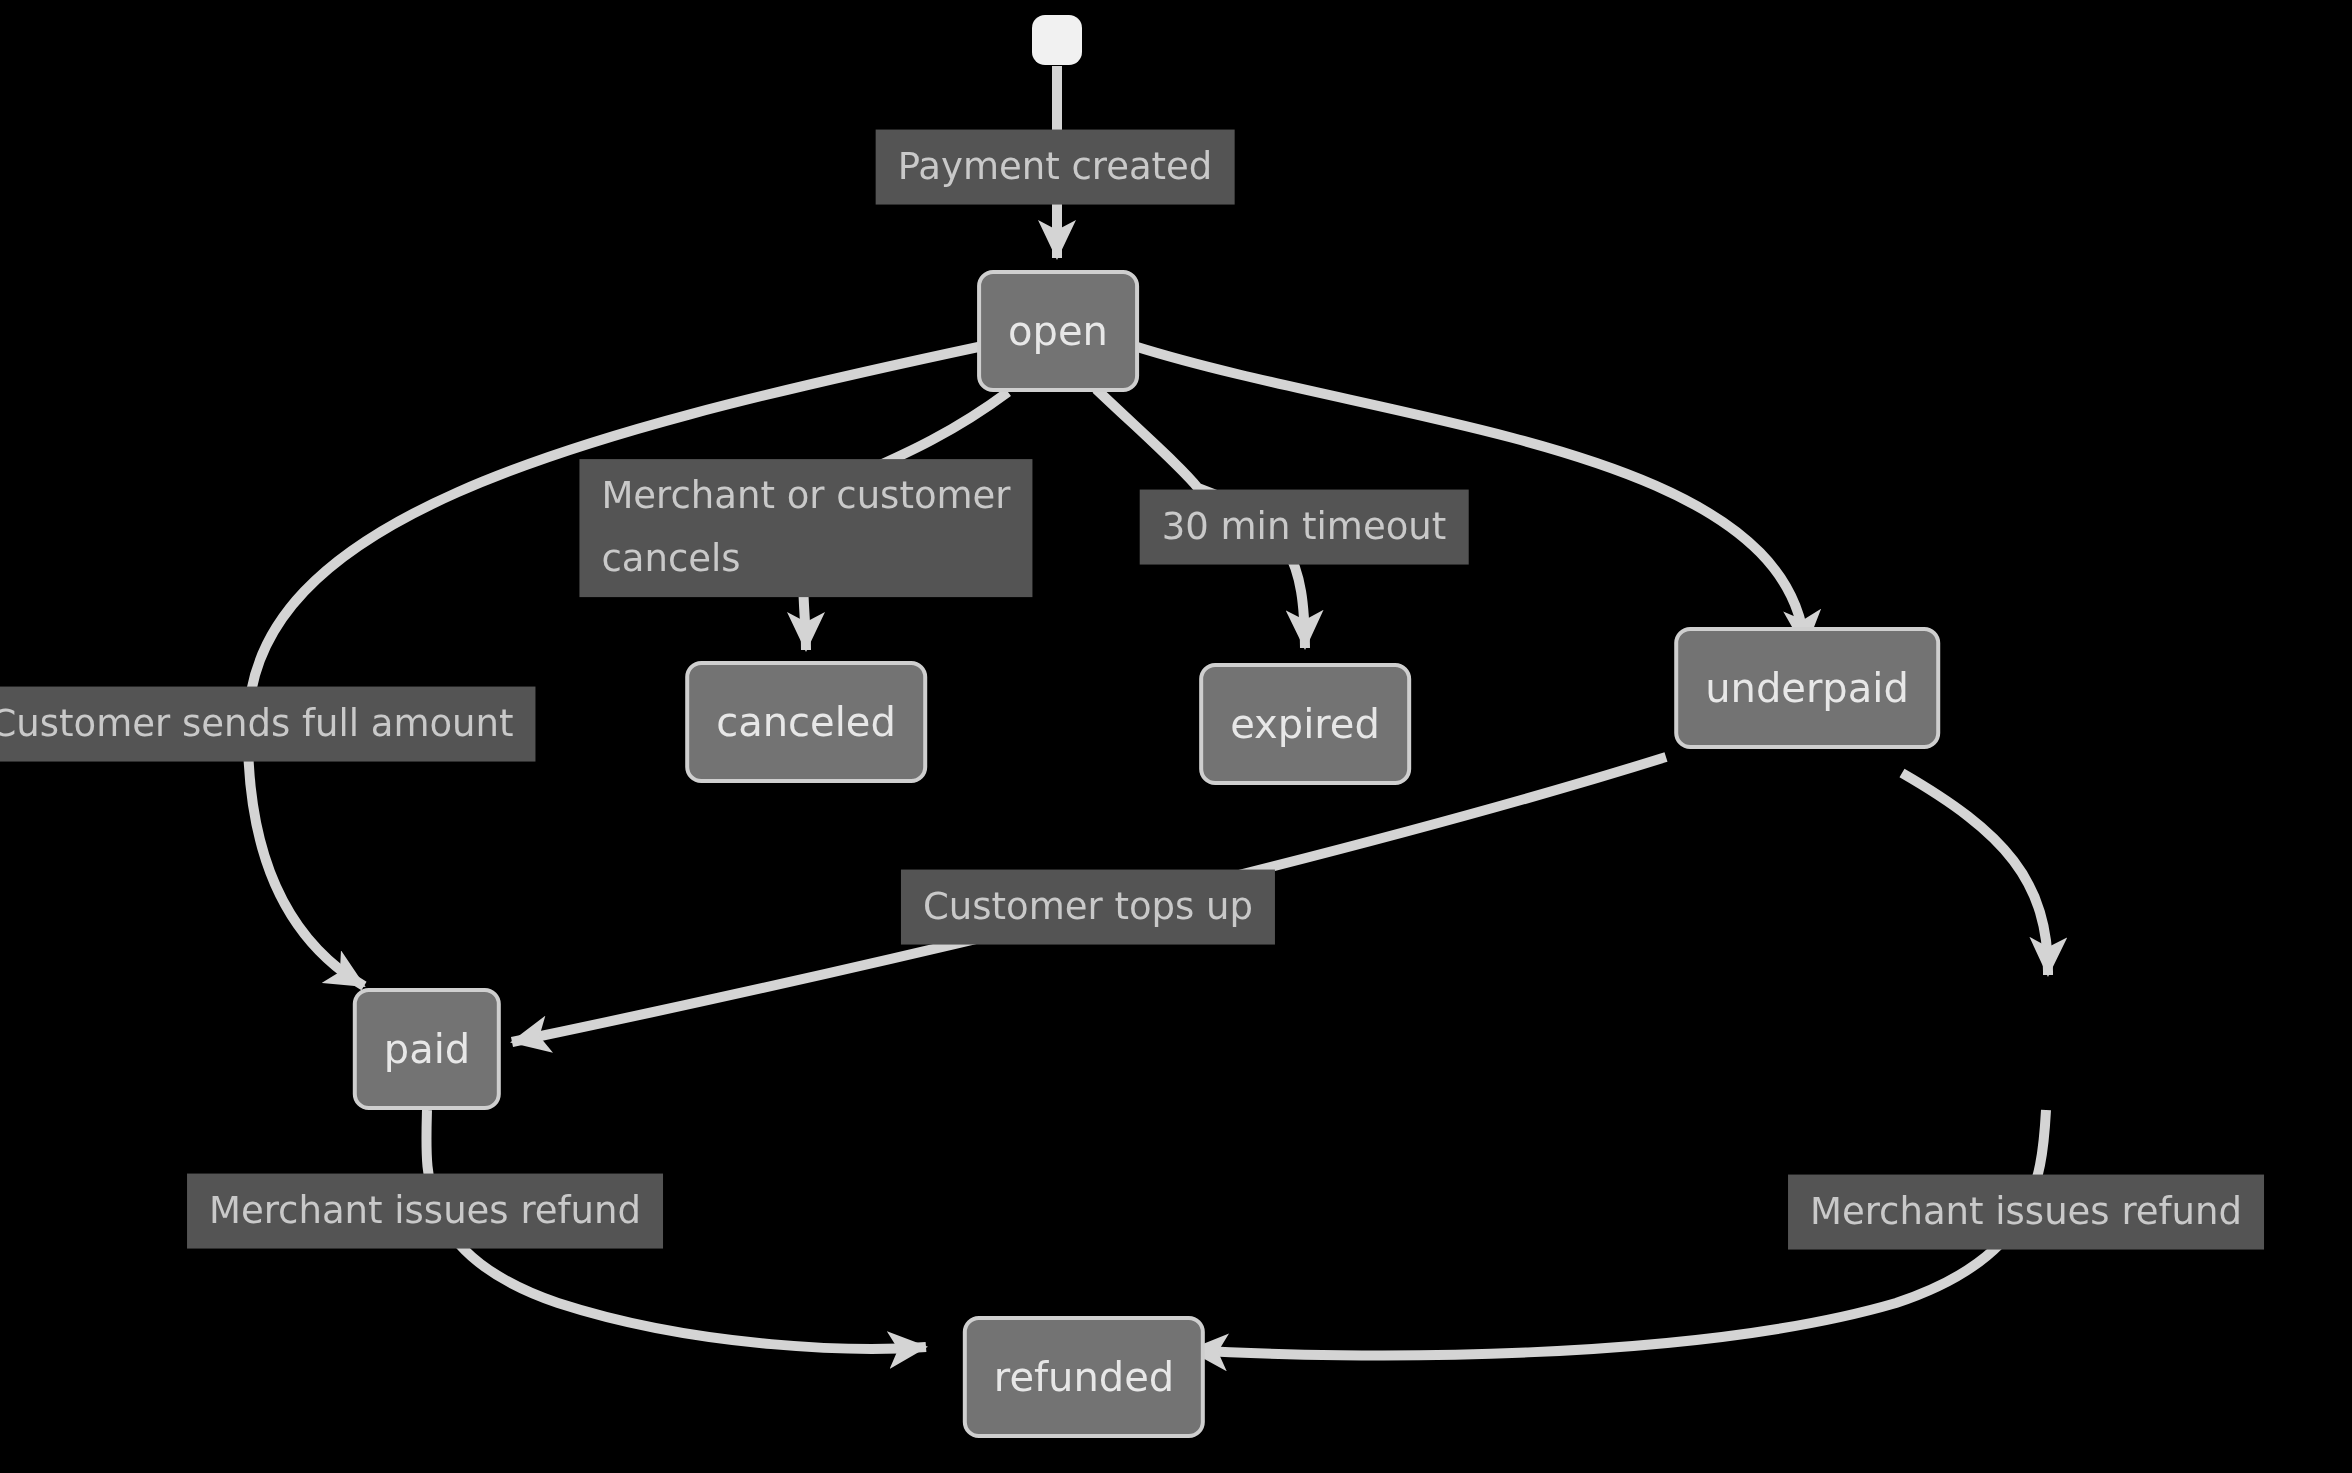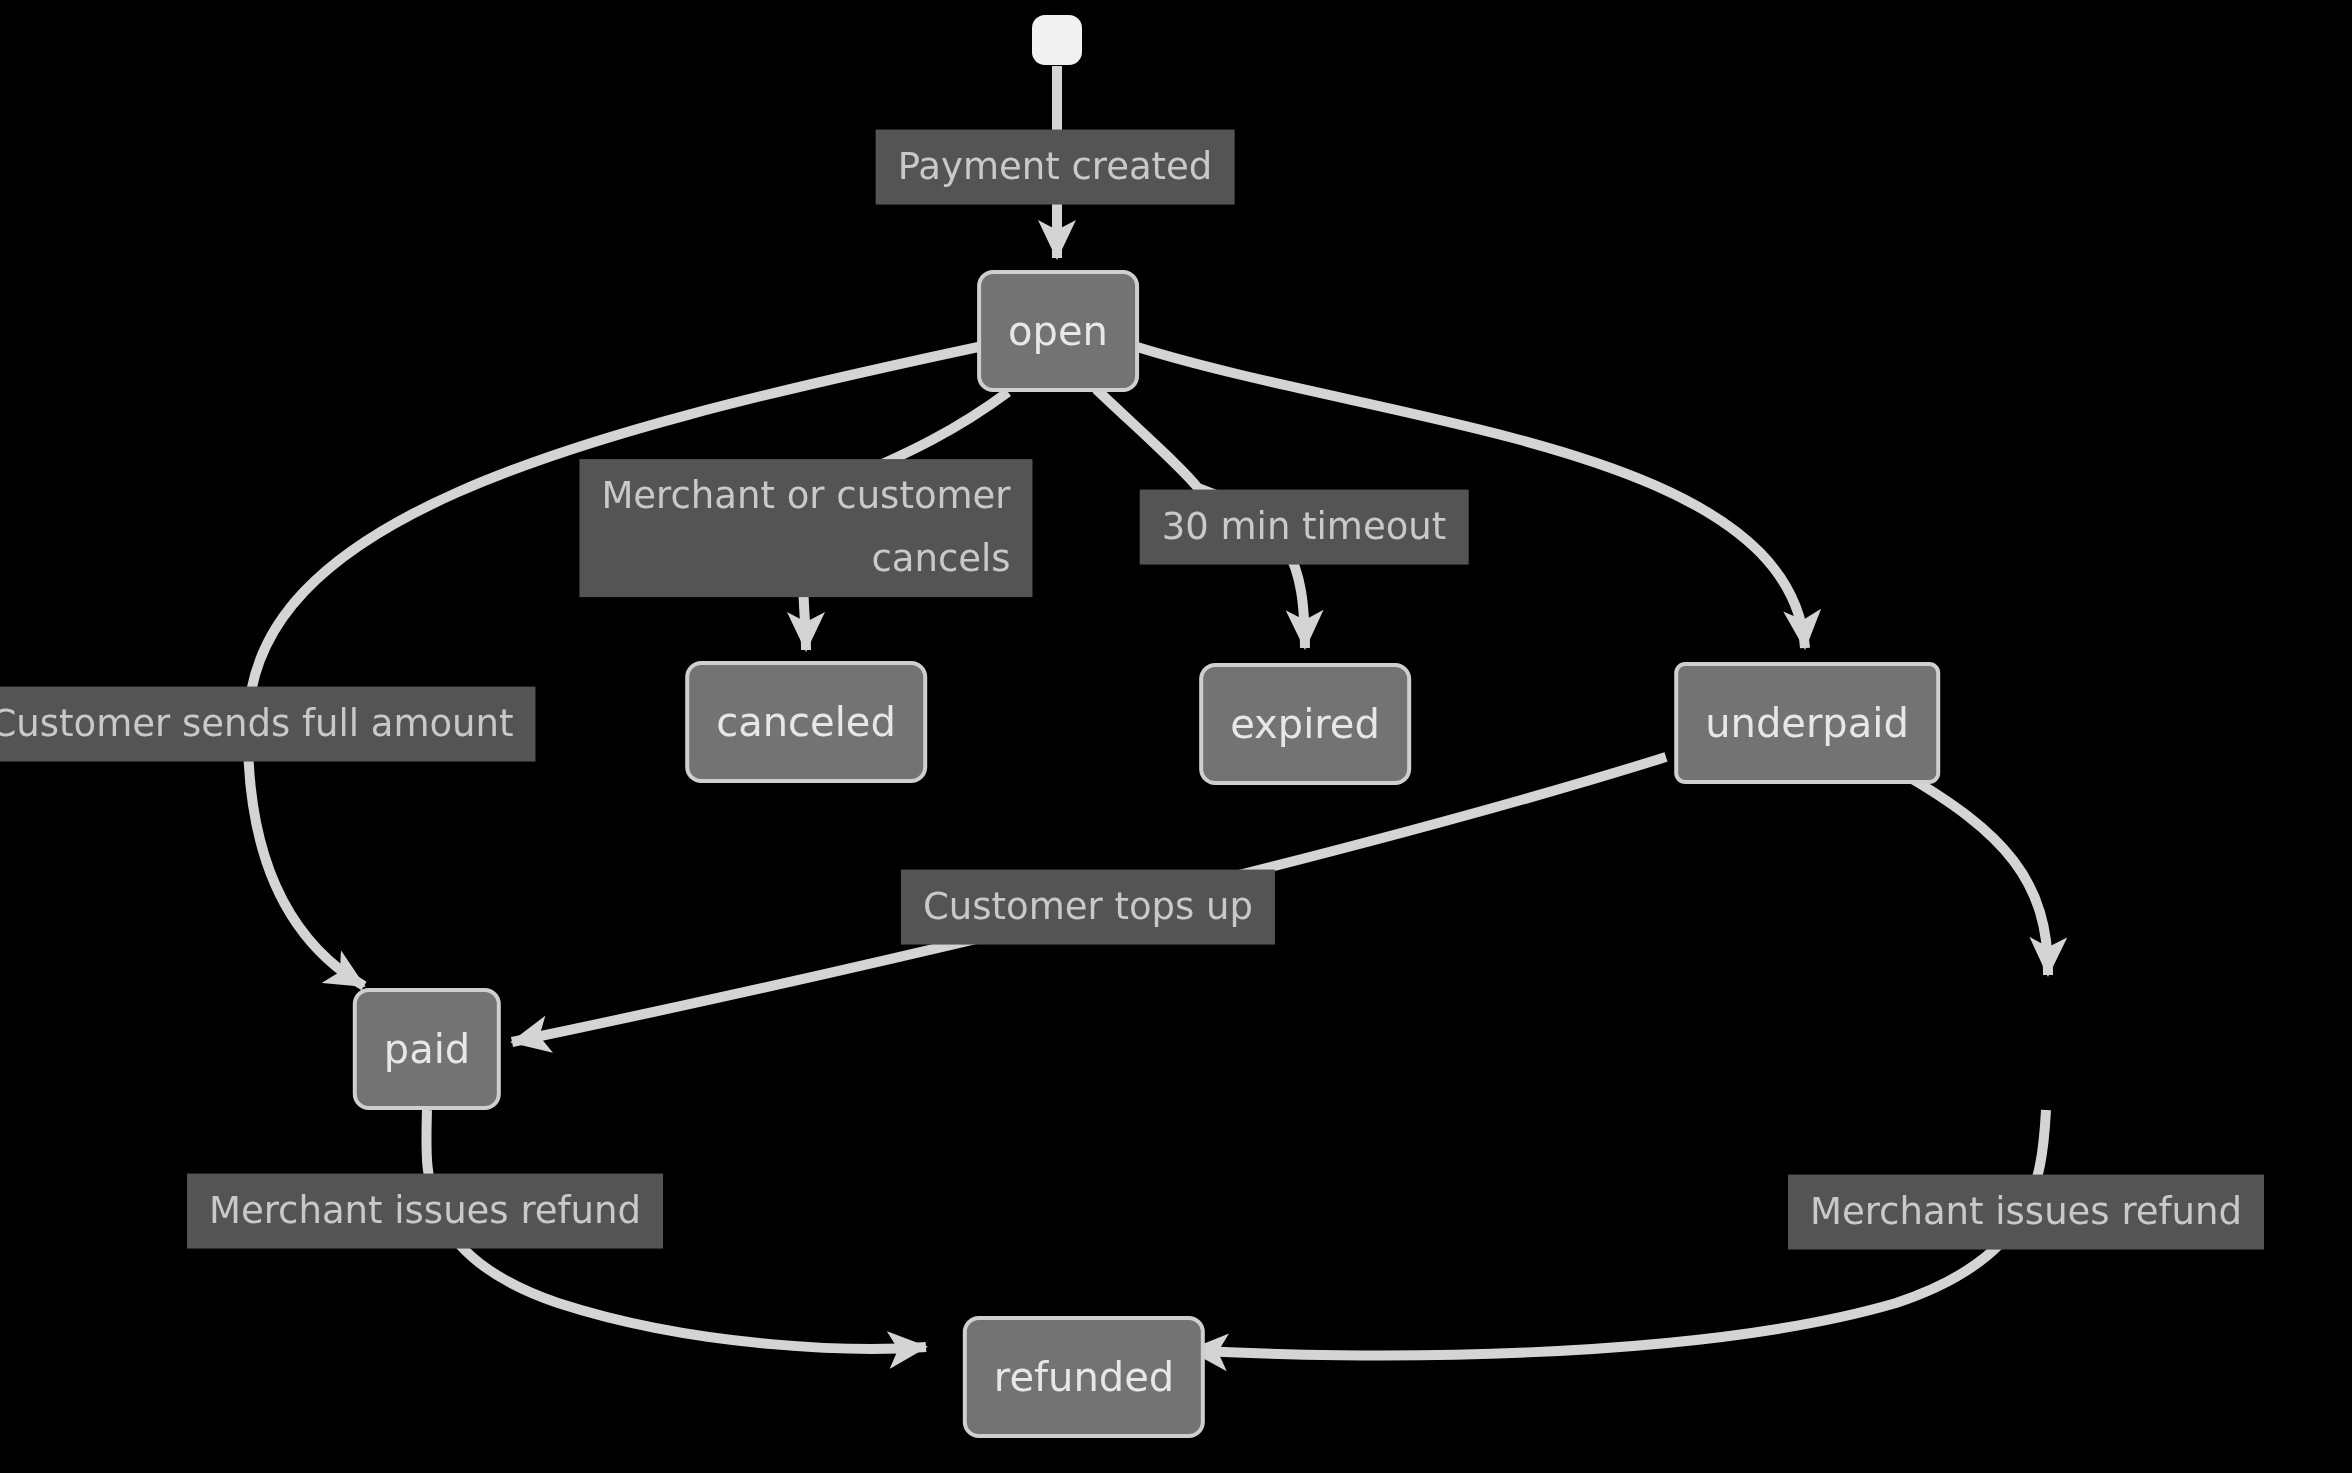--- a/index.html
+++ b/index.html
@@ -52,21 +52,21 @@
     text-align: center;
   }
   .edge-label {
     position: absolute;
     transform: translate(-50%, -50%);
     background: #545454;
     color: #c9c9c9;
     font-size: 37px;
     line-height: 1.7;
     padding: 6px 22px;
-    text-align: right;
+    text-align: left;
     white-space: nowrap;
     z-index: 3;
   }
   .edge-label .line { display: block; }
 </style>
 </head>
 <body>
 
 <div class="canvas">
 
@@ -85,21 +85,21 @@
     <path class="edge-path" marker-end="url(#arrow)" d="M1902,773 C2004,832 2049,881 2048,975"></path>
     <path class="edge-path" marker-end="url(#arrow)" d="M427,1110 C425,1180 420,1256 558,1303 C700,1349 862,1352 926,1347"></path>
     <path class="edge-path" marker-end="url(#arrow)" d="M2046,1110 C2042,1184 2032,1258 1896,1303 C1694,1362 1352,1360 1190,1350"></path>
   </svg>
 
   <div class="start-node" style="left:1057px; top:40px;"></div>
 
   <div class="state-node" style="left:1058px; top:331px;">open</div>
   <div class="state-node" style="left:1305px; top:724px;">expired</div>
   <div class="state-node" style="left:806px; top:722px;">canceled</div>
-  <div class="state-node" style="left:1807px; top:723px;border-radius:11px;">underpaid</div>
+  <div class="state-node" style="left:1807px; top:688px;">underpaid</div>
   <div class="state-node" style="left:427px; top:1049px;">paid</div>
   <div class="state-node" style="left:1056px; top:1377px;margin-left:28px;">refunded</div>
 
   <div class="edge-label" style="left:1055px; top:167px;">
     <span class="line">Payment created</span>
   </div>
   <div class="edge-label" style="left:806px; top:528px;">
     <span class="line">Merchant or customer</span>
     <span class="line">cancels</span>
   </div>

